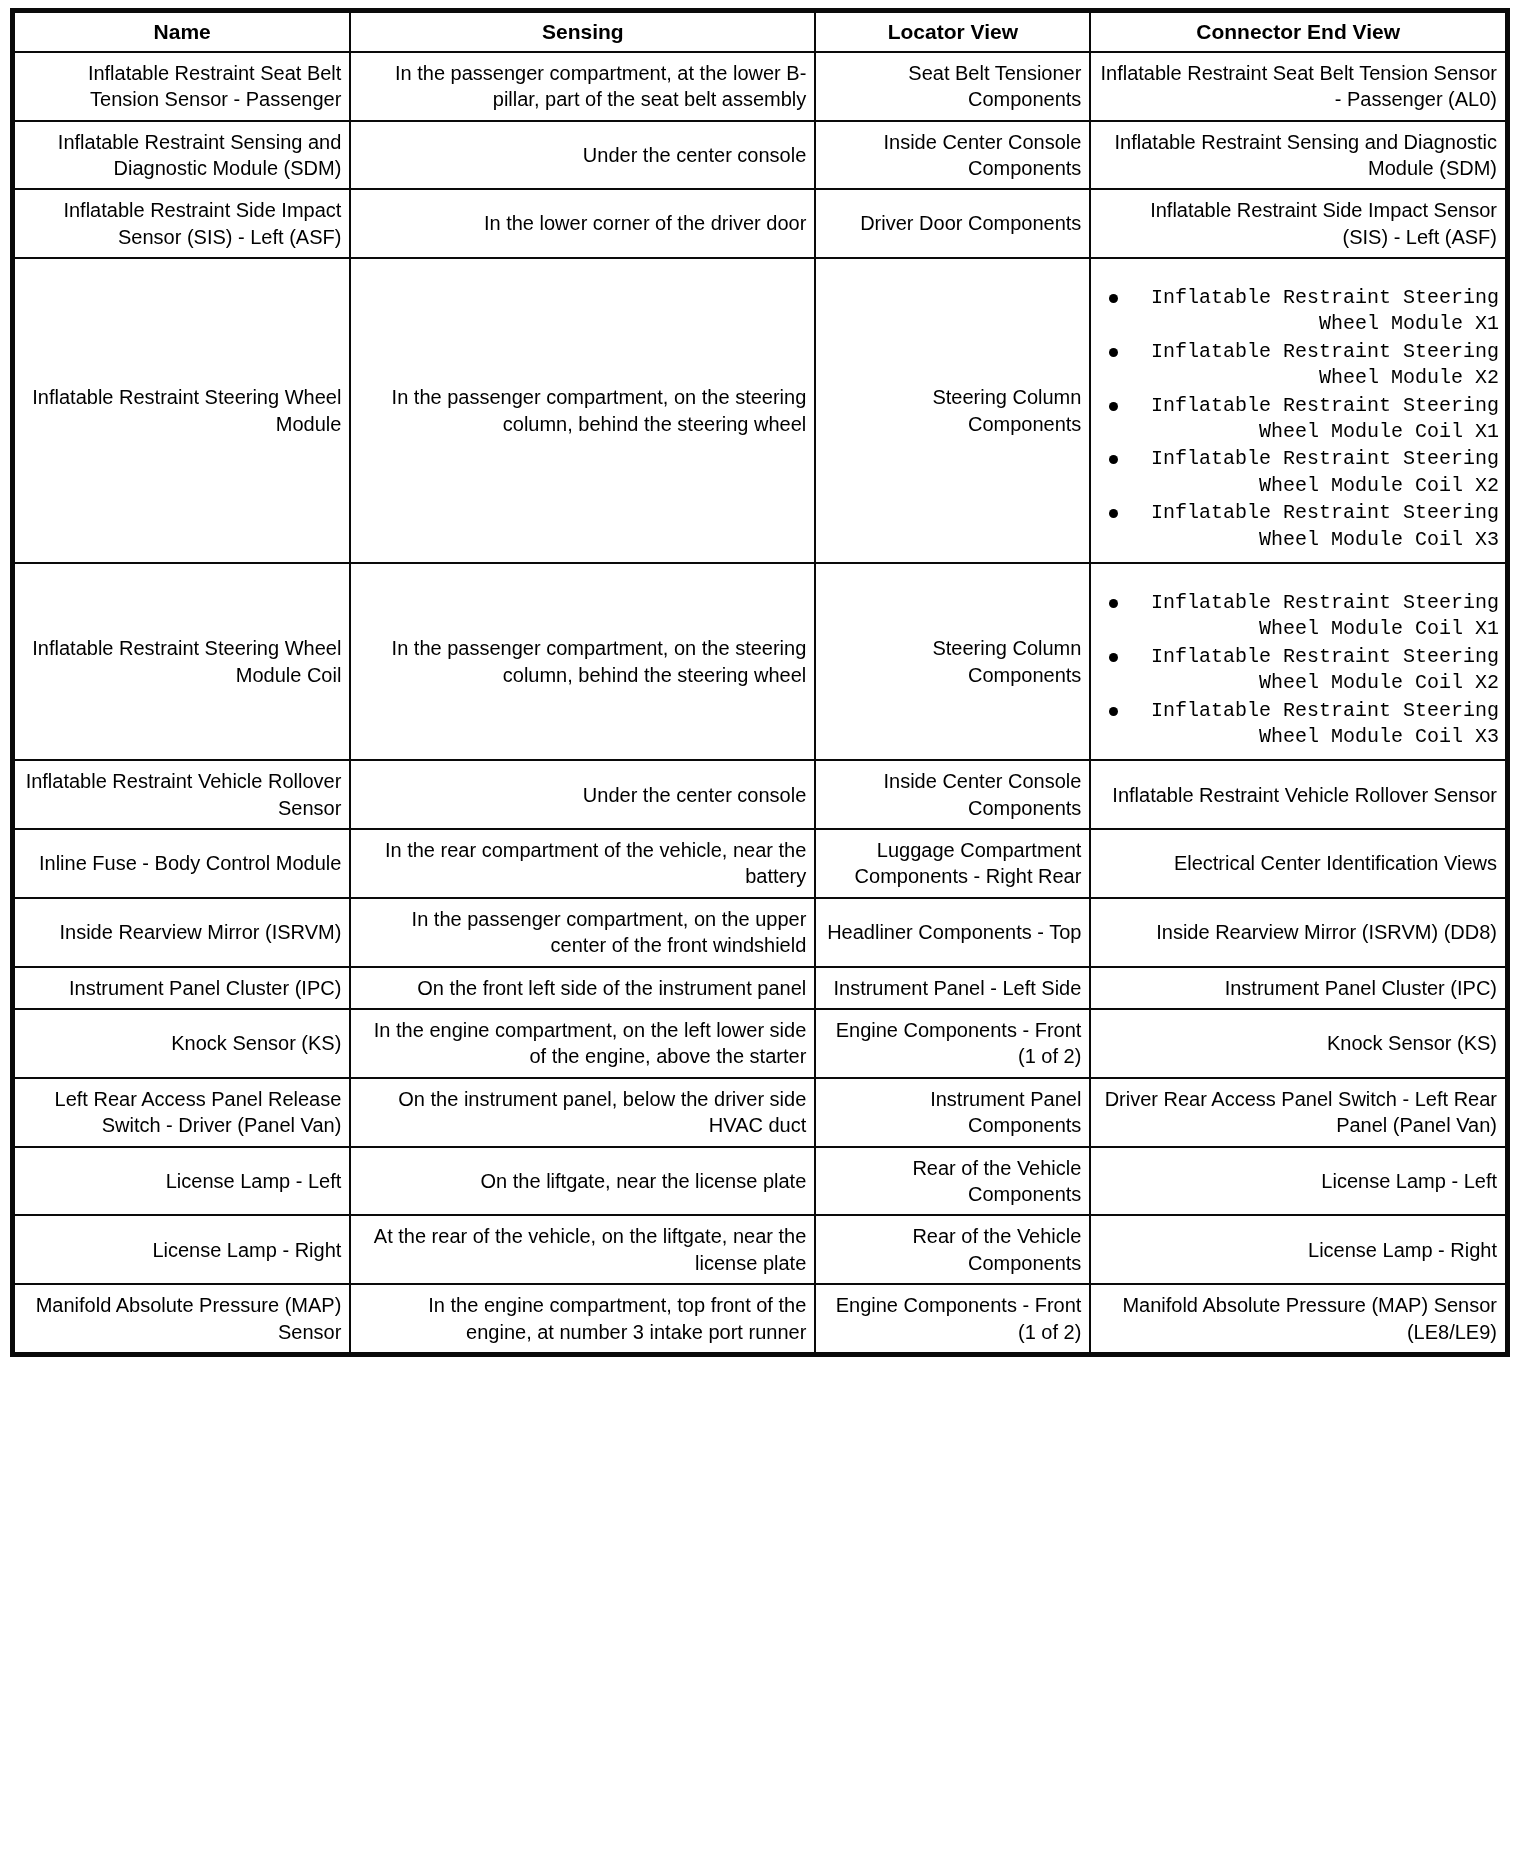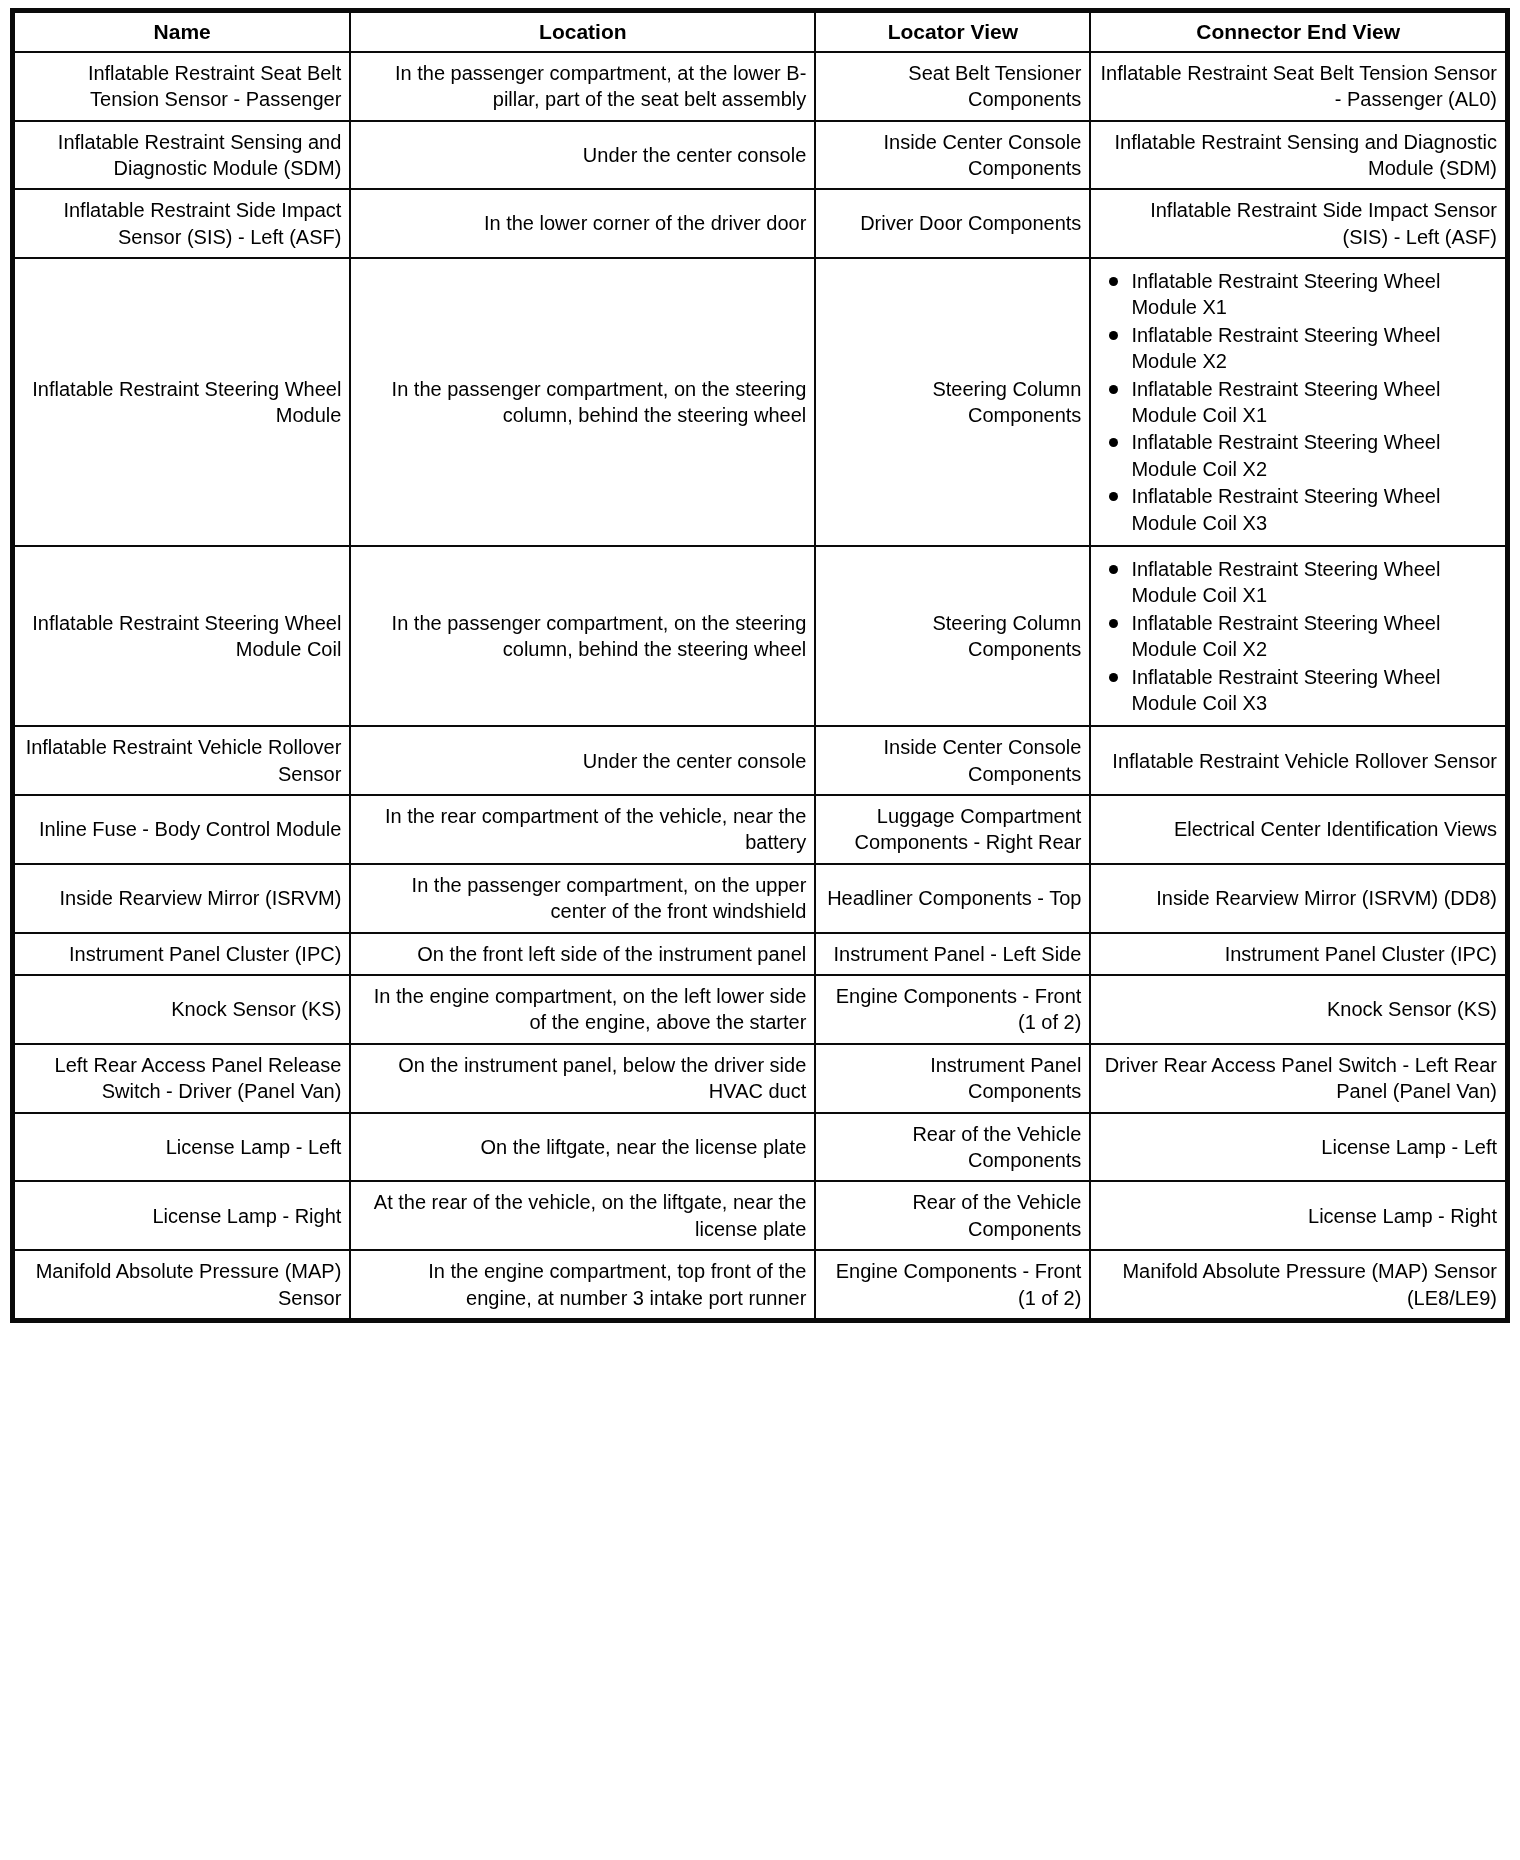--- a/index.html
+++ b/index.html
@@ -43,22 +43,23 @@
 
   td.name-cell,
   td.locator-cell,
   td.connector-cell {
     text-align: right;
   }
   td.location-cell {
     text-align: right;
   }
   td.connector-cell.has-list {
-    text-align: left;
-    padding: 8px 6px 8px 10px;
+    text-align: right;
+    padding: 25px 6px 8px 10px;
+    font-family: Liberation Mono, monospace;
   }
   ul.connector-list {
     margin: 0;
     padding: 0;
     list-style: none;
   }
   ul.connector-list li {
     position: relative;
     padding-left: 30px;
     margin: 1px 0;
@@ -81,21 +82,21 @@
   <table class="locator-table">
     <colgroup>
       <col class="col-name">
       <col class="col-location">
       <col class="col-locator">
       <col class="col-connector">
     </colgroup>
     <thead>
       <tr>
         <th>Name</th>
-        <th>Location</th>
+        <th>Sensing</th>
         <th>Locator View</th>
         <th>Connector End View</th>
       </tr>
     </thead>
     <tbody>
         <tr>
           <td class="name-cell">Inflatable Restraint Seat Belt Tension Sensor - Passenger</td>
           <td class="location-cell">In the passenger compartment, at the lower B-pillar, part of the seat belt assembly</td>
           <td class="locator-cell">Seat Belt Tensioner Components</td>
           <td class="connector-cell">Inflatable Restraint Seat Belt Tension Sensor - Passenger (AL0)</td>

